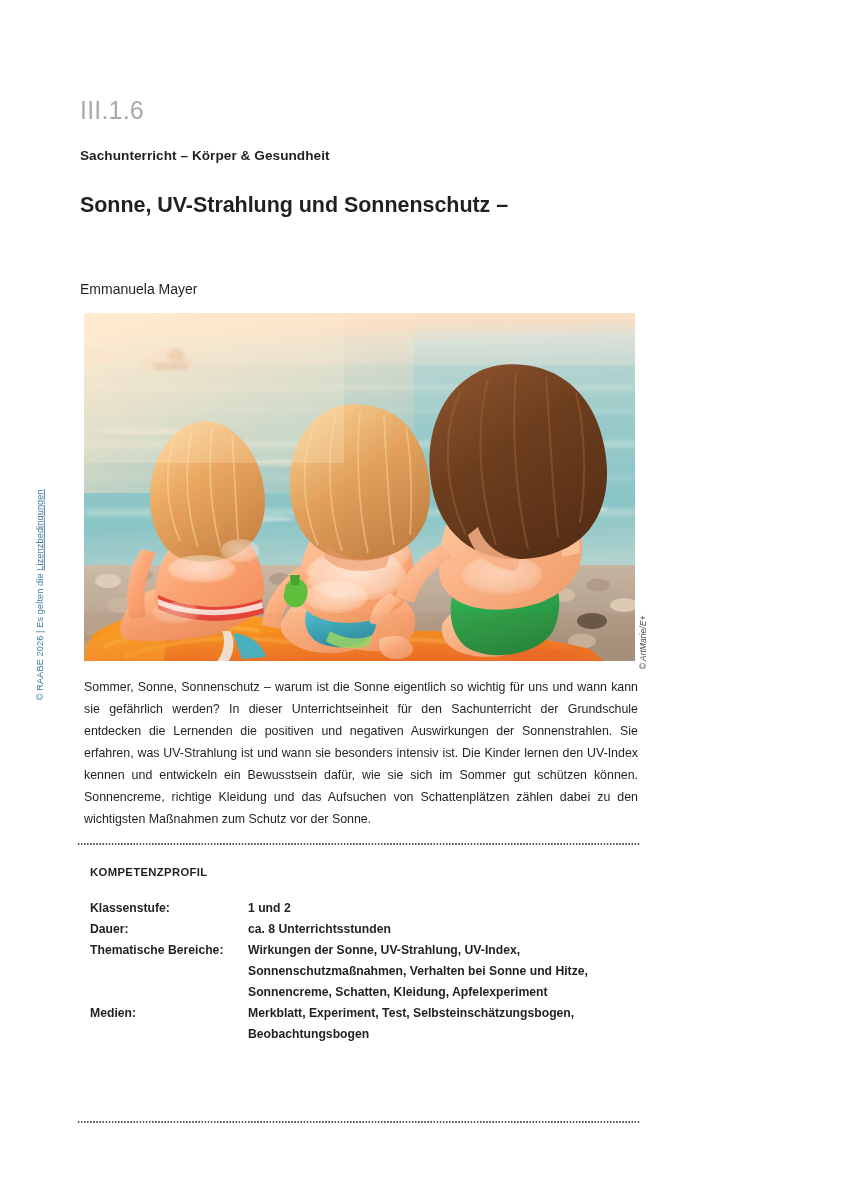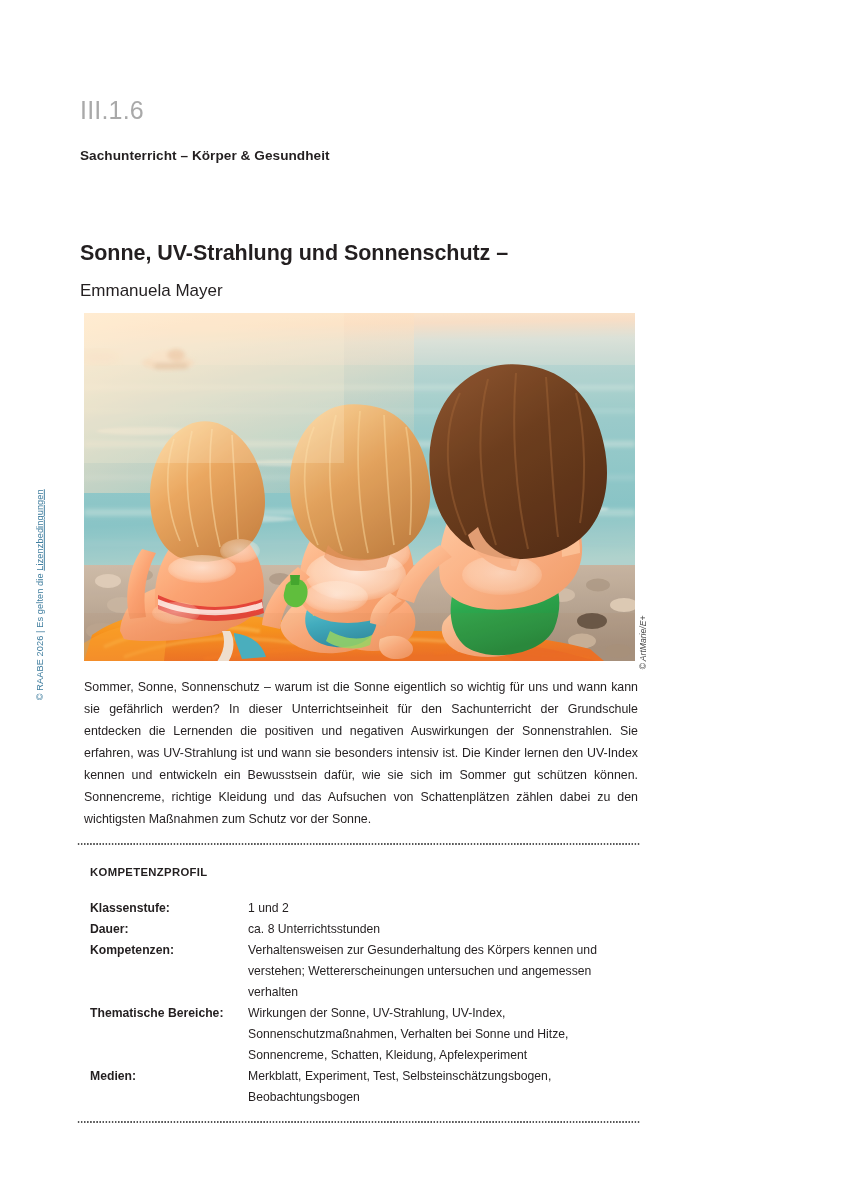--- a/index.html
+++ b/index.html
@@ -63,27 +63,26 @@
   .main-title {
     position: absolute;
     left: 80px;
     top: 191px;
     width: 570px;
     font-size: 21.5px;
     font-weight: 700;
     line-height: 1.33;
     color: #231f20;
     letter-spacing: -0.05px;
-    margin-top: 48px;
   }
   .author {
     position: absolute;
     left: 80px;
     top: 281px;
-    font-size: 17px;
+    font-size: 14px;
     font-weight: 400;
     color: #231f20;
   }
 
   
   .photo-wrap {
     position: absolute;
     left: 84px;
     top: 313px;
     width: 551px;
@@ -160,21 +159,21 @@
     line-height: 1.72;
     color: #231f20;
   }
   .kp-table td.kp-label {
     width: 158px;
     font-weight: 700;
     white-space: nowrap;
   }
   .kp-table td.kp-value {
     width: 382px;
-    font-weight: 400;
+    font-weight: 700;
   }
 </style>
 </head>
 <body>
 
 <div class="license-strip">
   <div class="vtext"><span>© RAABE 2026 | Es gelten die </span><a class="lic-link" href="#">Lizenzbedingungen</a></div>
 </div>
 
 <div class="chapter-no">III.1.6</div>
@@ -495,24 +494,20 @@
   <tbody>
     <tr>
       <td class="kp-label">Klassenstufe:</td>
       <td class="kp-value">1 und 2</td>
     </tr>
     <tr>
       <td class="kp-label">Dauer:</td>
       <td class="kp-value">ca. 8 Unterrichtsstunden</td>
     </tr>
     <tr>
-      <td class="kp-label">Kompetenzen:</td>
-      <td class="kp-value">Verhaltensweisen zur Gesunderhaltung des Körpers kennen und verstehen; Wettererscheinungen untersuchen und angemessen verhalten</td>
-    </tr>
-    <tr>
       <td class="kp-label">Thematische Bereiche:</td>
       <td class="kp-value">Wirkungen der Sonne, UV-Strahlung, UV-Index, Sonnenschutzmaßnahmen, Verhalten bei Sonne und Hitze, Sonnencreme, Schatten, Kleidung, Apfelexperiment</td>
     </tr>
     <tr>
       <td class="kp-label">Medien:</td>
       <td class="kp-value">Merkblatt, Experiment, Test, Selbsteinschätzungsbogen, Beobachtungsbogen</td>
     </tr>
   </tbody>
 </table>
 

